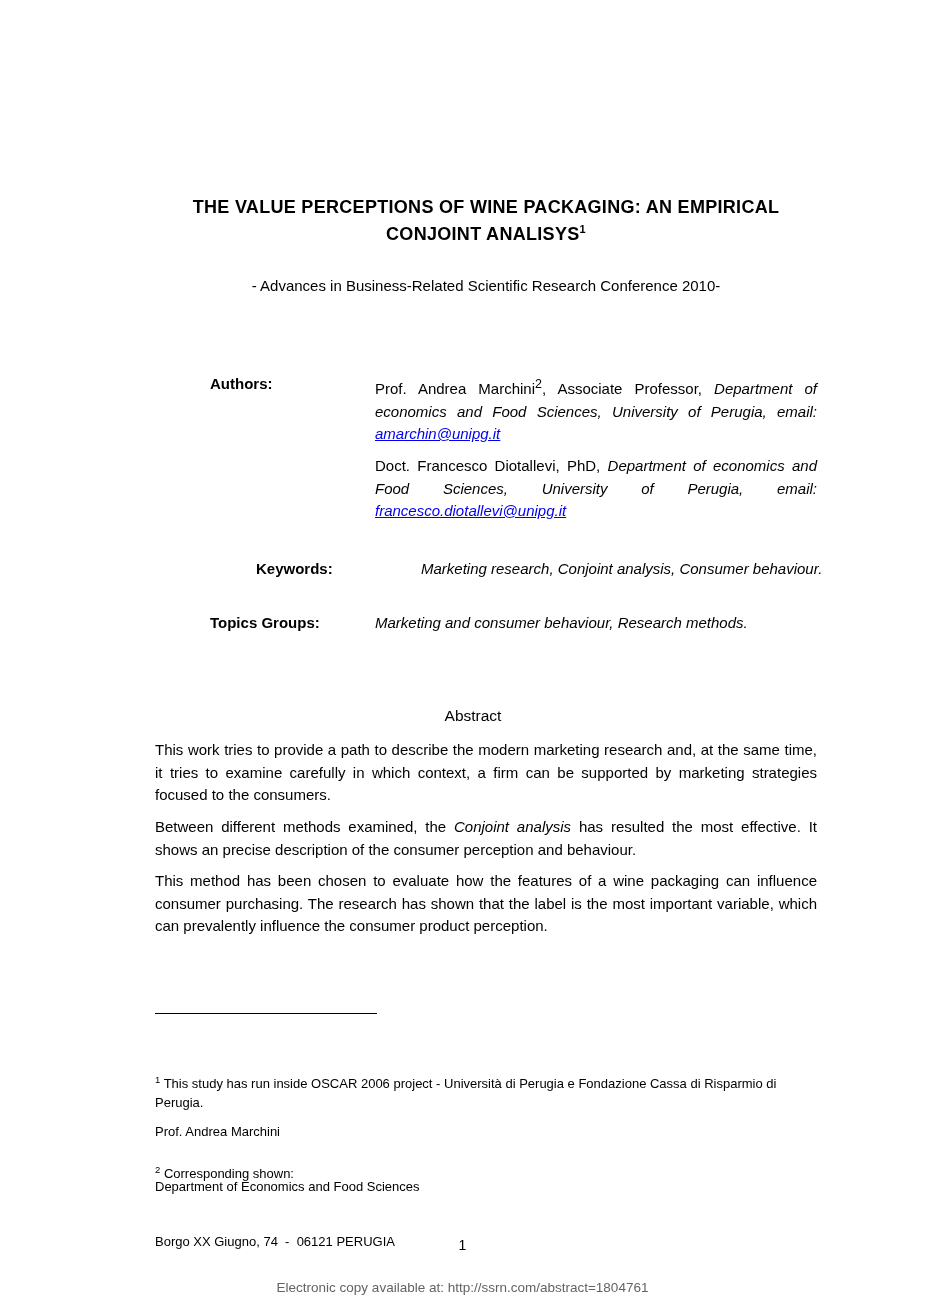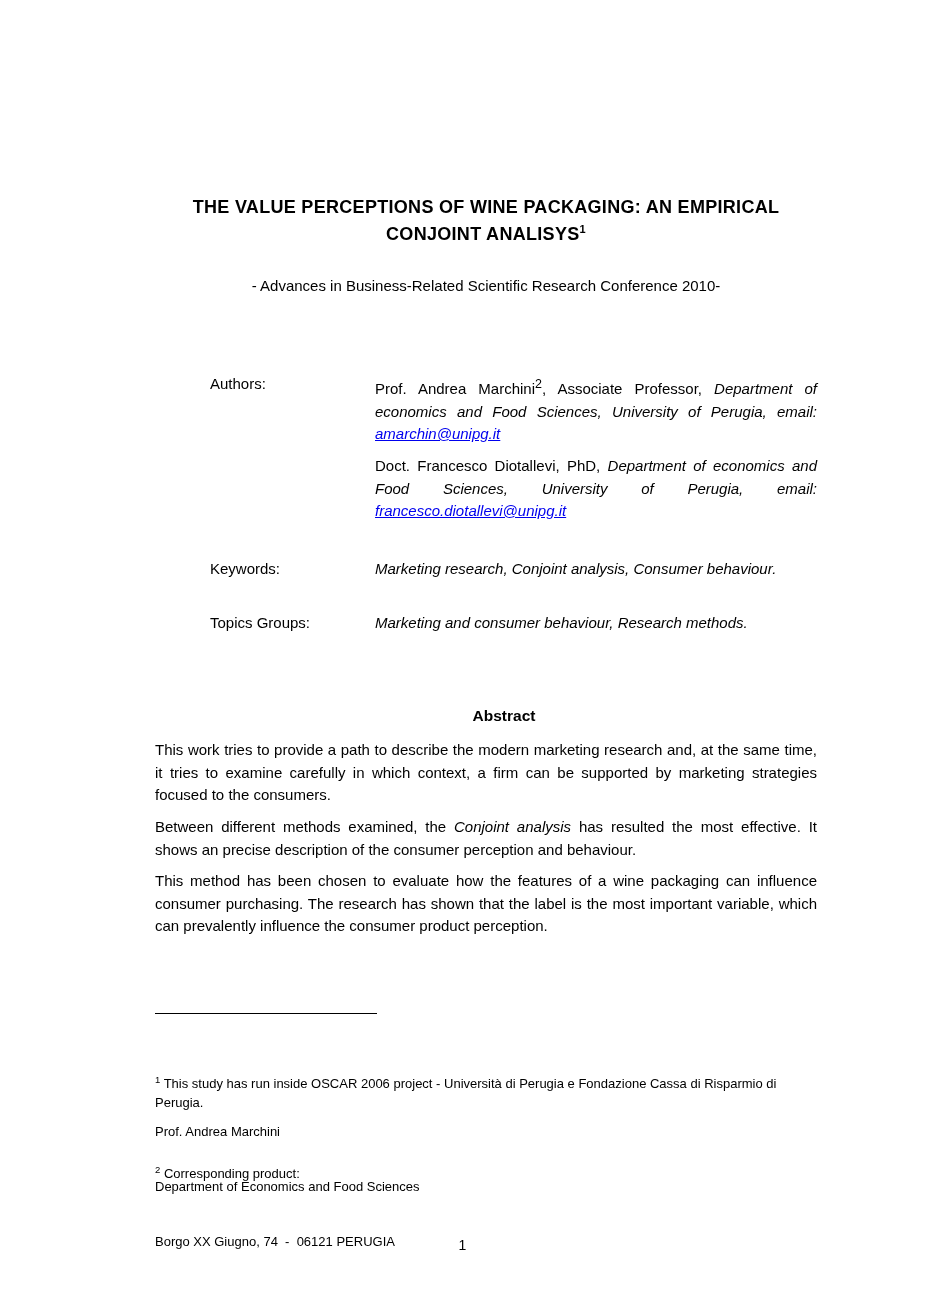--- a/index.html
+++ b/index.html
@@ -29,36 +29,36 @@
   .title sup{font-size:11px; line-height:0;}
   .subtitle{
     position:absolute; top:277px; left:155px; width:662px;
     text-align:center; font-size:15px;
   }
   .row{
     position:absolute; left:210px; width:607px;
     display:flex; align-items:flex-start;
     font-size:15px; line-height:22.5px;
   }
-  .row .label{width:165px; font-weight:normal; flex:none;}
+  .row .label{width:165px; font-weight:bold; flex:none;}
   .row .value{width:442px; flex:none; text-align:justify;}
   .authors-row{top:373px;}
   .author{margin:0 0 9.5px 0; text-align:justify;}
-  .keywords-row{top:558px;}
+  .keywords-row{top:558px;margin-left:46px;}
   .topics-row{top:612px;}
   .italic{font-style:italic;}
   .link{
     color:var(--link-color,#0000ee);
     text-decoration:underline;
     cursor:pointer;
   }
   .author .link{font-style:italic;}
   .abstract-heading{
-    position:absolute; top:707px; left:173px; width:662px;
-    text-align:center; font-weight:bold; font-size:15.5px;
+    position:absolute; top:707px; left:142px; width:662px;
+    text-align:center; font-weight:normal; font-size:15.5px;
   }
   .body-p{
     position:absolute; left:155px; width:662px;
     font-size:15px; line-height:22.5px; text-align:justify;
   }
   .p1{top:739px;}
   .p2{top:816px;}
   .p3{top:870px;}
   .fn-rule{
     position:absolute; top:1013px; left:155px; width:222px;
@@ -117,26 +117,27 @@
   <p class="body-p p2"><span>Between different methods examined, the </span><span class="italic">Conjoint analysis</span><span> has resulted the most effective. It shows an precise description of the consumer perception and behaviour.</span></p>
 
   <p class="body-p p1">This work tries to provide a path to describe the modern marketing research and, at the same time, it tries to examine carefully in which context, a firm can be supported by marketing strategies focused to the consumers.</p>
 
   <p class="body-p p3">This method has been chosen to evaluate how the features of a wine packaging can influence consumer purchasing. The research has shown that the label is the most important variable, which can prevalently influence the consumer product perception.</p>
 
   <div class="fn-rule"></div>
 
   <div class="footnotes">
     <p><sup>1</sup><span> This study has run inside OSCAR 2006 project - Università di Perugia e Fondazione Cassa di Risparmio di Perugia.</span></p>
-    <p><sup>2</sup><span> Corresponding product:</span></p>
+    <p><sup>2</sup><span> Corresponding shown:</span></p>
   </div>
 
   <div class="contact">
     <div>Prof. Andrea Marchini</div>
     <div>Department of Economics and Food Sciences</div>
     <div>Borgo XX Giugno, 74  -  06121 PERUGIA</div>
     
   </div>
 
   <div class="pagenum">1</div>
 
+  <div class="footer">Electronic copy available at: http://ssrn.com/abstract=1804761</div>
 
 </div>
 
 </body></html>

